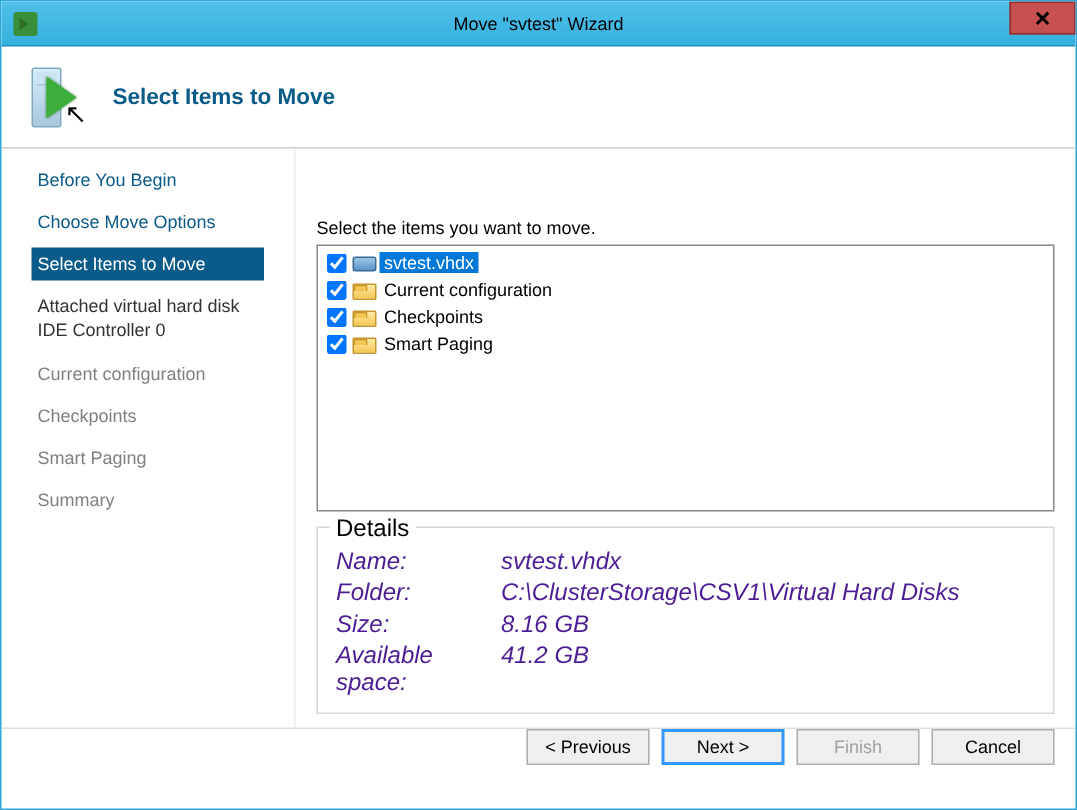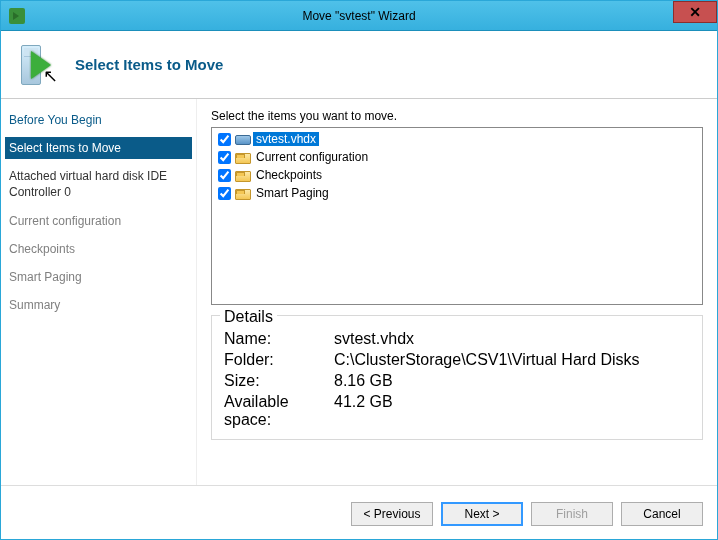--- a/index.html
+++ b/index.html
@@ -106,21 +106,21 @@
     font-size: 15px;
     font-weight: 600;
     color: #0a5b89;
   }
   .body {
     display: flex;
     height: calc(540px - 30px - 68px - 56px);
   }
   .sidebar {
     width: 196px;
-    padding: 10px 4px;
+    padding: 10px 20px;
     border-right: 1px solid #eee;
   }
   .sidebar-item {
     padding: 4px 4px;
     margin-bottom: 6px;
     color: #0a5b89;
     cursor: pointer;
   }
   .sidebar-item.sub {
     color: #333;
@@ -135,20 +135,21 @@
     color: #fff;
   }
   .main {
     flex: 1;
     padding: 10px 14px 0 14px;
     position: relative;
   }
   .instruction {
     margin-bottom: 4px;
     color: #000;
+    margin-top: 36px;
   }
   .item-list {
     border: 1px solid #888;
     background: #fff;
     height: 178px;
     padding: 2px;
     overflow: auto;
   }
   .item-row {
     display: flex;
@@ -230,27 +231,28 @@
     position: absolute;
     top: -8px; left: 8px;
     background: #fff;
     padding: 0 4px;
     color: #000;
   }
   .details-grid {
     display: grid;
     grid-template-columns: 110px 1fr;
     row-gap: 3px;
-    color: #000000;
+    color: #4c1d95;
+    font-style: italic;
   }
   .footer {
     height: 56px;
     border-top: 1px solid #ddd;
     display: flex;
-    align-items: center;
+    align-items: flex-start;
     justify-content: flex-end;
     padding-right: 14px;
     gap: 8px;
   }
   .footer .btn { min-width: 82px; }
 </style>
 </head>
 <body>
 
 <div class="titlebar">
@@ -266,20 +268,21 @@
     <div class="server-body"></div>
     <div class="arrow-big"></div>
     <div class="cursor">↖</div>
   </div>
   <div class="header-title">Select Items to Move</div>
 </div>
 
 <div class="body">
   <div class="sidebar">
     <div class="sidebar-item">Before You Begin</div>
+    <div class="sidebar-item">Choose Move Options</div>
     <div class="sidebar-item selected">Select Items to Move</div>
     <div class="sidebar-item sub">Attached virtual hard disk IDE Controller 0</div>
     <div class="sidebar-item muted">Current configuration</div>
     <div class="sidebar-item muted">Checkpoints</div>
     <div class="sidebar-item muted">Smart Paging</div>
     <div class="sidebar-item muted">Summary</div>
   </div>
 
   <div class="main">
     <div class="instruction">Select the items you want to move.</div>

